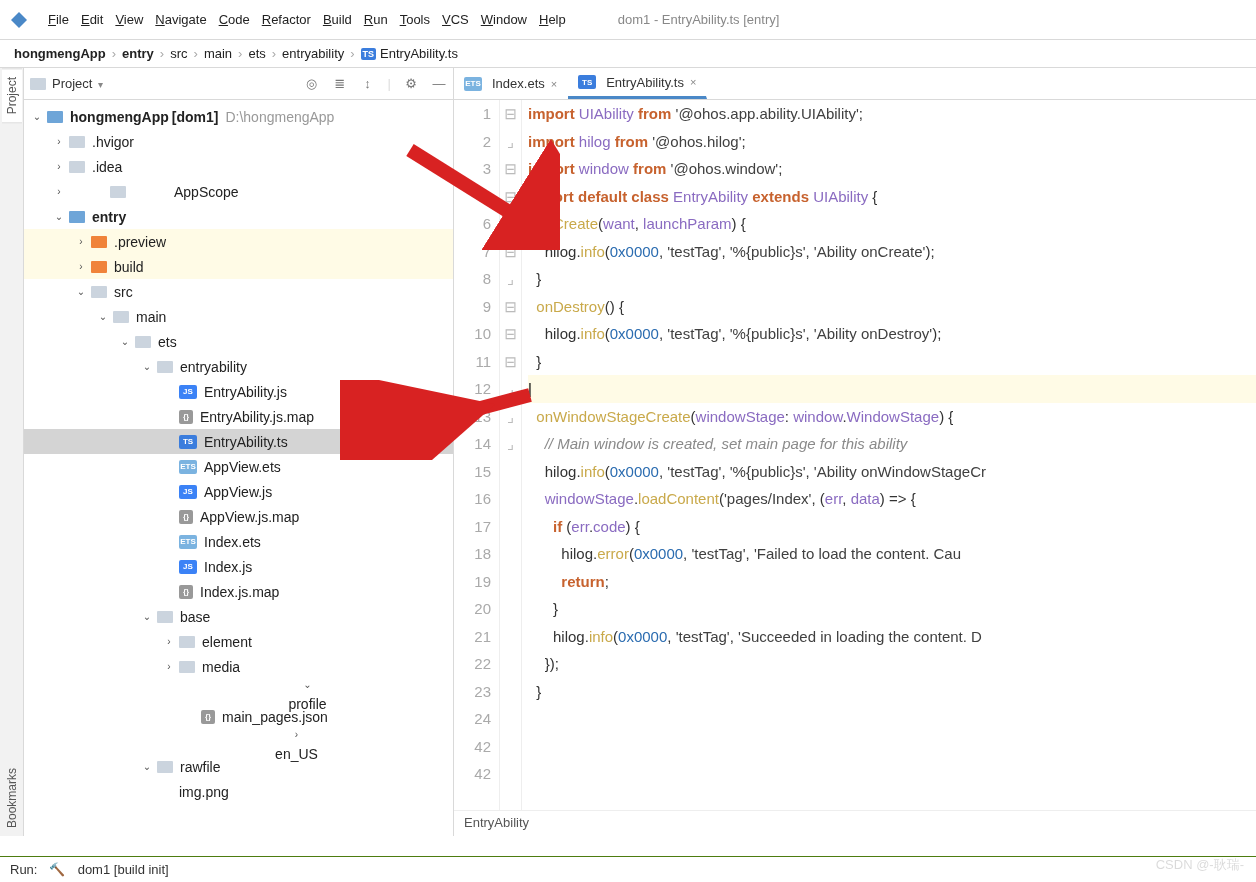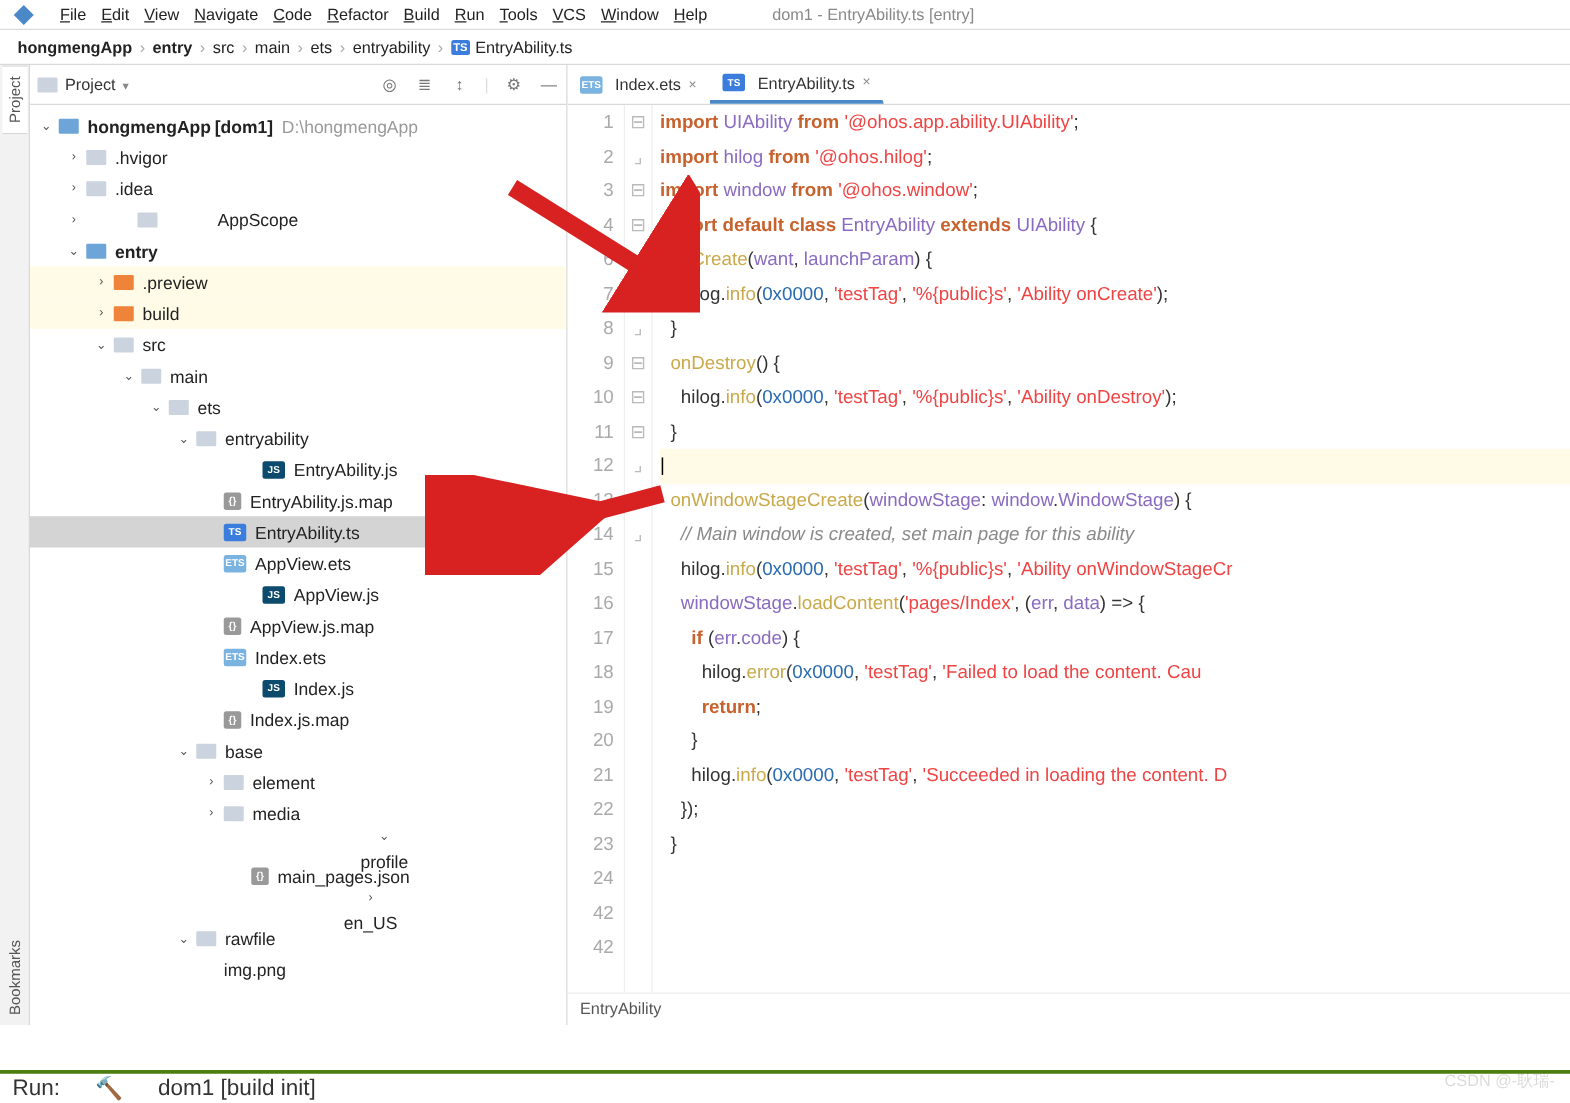--- a/index.html
+++ b/index.html
@@ -1,19 +1,19 @@
 <!DOCTYPE html>
 <html><head>
 <meta charset="utf-8">
 <style>
   * { margin:0; padding:0; box-sizing:border-box; font-family:"Segoe UI", Arial, sans-serif; }
   body { background:#fff; font-size:13px; color:#333; width:1256px; height:882px; overflow:hidden; position:relative; }
 
   
-  .menu-bar { display:flex; align-items:center; height:24px; padding:0 10px; border-bottom:1px solid #d9d9d9; gap:6px; }
+  .menu-bar { display:flex; align-items:center; height:40px; padding:0 10px; border-bottom:1px solid #d9d9d9; gap:6px; }
   .menu-bar .logo { width:18px; height:18px; margin-right:8px; display:flex; align-items:center; justify-content:center; }
   .menu-bar .menu-item { padding:0 6px; cursor:pointer; color:#222; }
   .menu-bar .window-title { margin-left:40px; color:#888; }
   .menu-bar u { text-decoration:underline; }
 
   
   .breadcrumb { display:flex; align-items:center; height:28px; padding:0 10px; border-bottom:1px solid #d9d9d9; font-size:13px; }
   .breadcrumb .crumb { color:#222; padding:0 4px; display:flex; align-items:center; gap:4px; }
   .breadcrumb .sep::after { content:"›"; color:#aaa; padding:0 2px; }
   .breadcrumb .crumb.bold { font-weight:700; }
@@ -41,21 +41,21 @@
   .arrow { width:14px; display:inline-block; text-align:center; color:#555; font-size:10px; cursor:pointer; }
   .arrow.open::before { content:"⌄"; }
   .arrow.closed::before { content:"›"; }
   .arrow.none::before { content:""; }
   .folder-icon, .folder-icon-orange { width:16px; height:12px; border-radius:1px; display:inline-block; margin-right:4px; }
   .folder-icon { background:#cbd4de; }
   .folder-icon-orange { background:#f0833a; }
   .folder-icon-blue { width:16px; height:12px; background:#6ea5d8; border-radius:1px; display:inline-block; margin-right:4px; }
   .file-icon { display:inline-flex; align-items:center; justify-content:center; width:18px; height:14px; font-size:8px; font-weight:700; color:#fff; border-radius:2px; margin-right:4px; }
   .file-icon.ts { background:#3b7ddd; }
-  .file-icon.js { background:#0c4a6e;margin-left:31px; }
+  .file-icon.js { background:#3b82f6; }
   .file-icon.ets { background:#7bb3e0; }
   .file-icon.json { background:#999; width:14px; }
   .node-label { color:#222; }
   .node-label.bold { font-weight:700; }
   .node-extra { color:#999; margin-left:4px; }
 
   
   .editor { flex:1; display:flex; flex-direction:column; overflow:hidden; }
   .tab-bar { display:flex; height:32px; border-bottom:1px solid #d9d9d9; align-items:stretch; }
   .file-tab { display:flex; align-items:center; padding:0 10px; gap:6px; font-size:13px; cursor:pointer; border-right:1px solid transparent; position:relative; }
@@ -63,28 +63,28 @@
   .file-tab .close { color:#888; font-size:11px; }
   .code-area { flex:1; display:flex; font-family:"Consolas","Courier New",monospace; font-size:15px; line-height:27.5px; overflow:hidden; }
   .gutter { width:46px; text-align:right; color:#aaa; padding-right:8px; background:#fff; border-right:1px solid #eee; }
   .fold-gutter { width:22px; background:#fff; border-right:1px solid #eee; text-align:center; color:#bbb; }
   .code { flex:1; padding-left:6px; white-space:pre; overflow:auto; }
   .line-hl { background:#fffbe6; }
   .kw { color:#c7622e; font-weight:700; }
   .fn { color:#c9a94a; }
   .cls { color:#8a6bc1; }
   .var { color:#8a6bc1; }
-  .str { color:#ef4444; }
+  .str { color:#404040; }
   .num { color:#2b6cb0; }
   .cmt { color:#8a8a8a; font-style:italic; }
   .punc { color:#333; }
   .status-path { height:26px; padding:4px 10px; font-size:13px; color:#555; border-top:1px solid #eee; }
 
   
-  .run-bar { position:absolute; bottom:0; left:0; right:0; height:26px; border-top:3px solid #4d7c0f; display:flex; align-items:center; padding:0 10px; gap:28px; font-size:18px; background:#fff; }
+  .run-bar { position:absolute; bottom:0; left:0; right:0; height:26px; border-top:1px solid #4d7c0f; display:flex; align-items:center; padding:0 10px; gap:12px; font-size:13px; background:#fff; }
   .watermark { position:absolute; right:12px; bottom:8px; color:rgba(0,0,0,0.15); font-size:13px; }
 
   
   .arrow-annot { position:absolute; pointer-events:none; }
 </style>
 </head>
 <body>
 
 <div class="menu-bar">
   <span class="logo">

